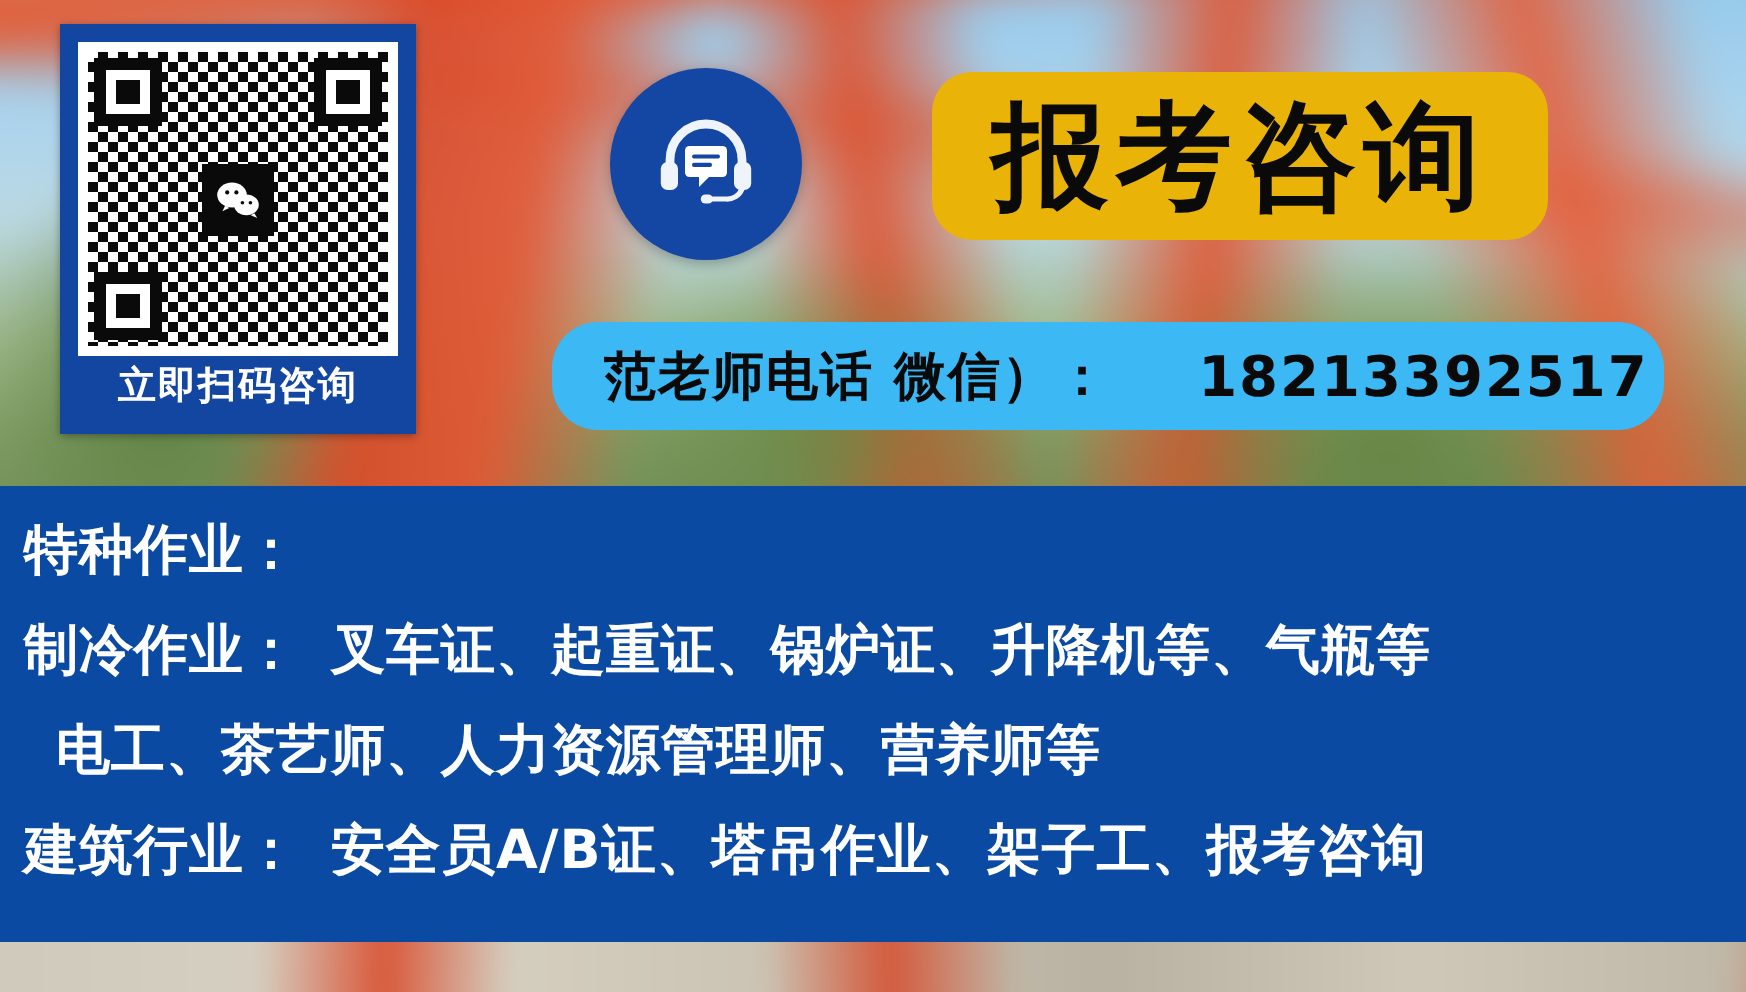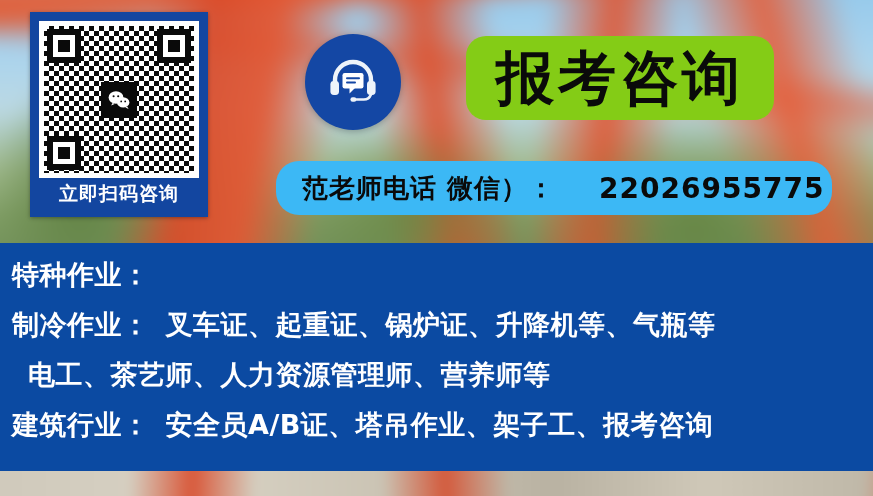--- a/index.html
+++ b/index.html
@@ -135,21 +135,21 @@
     justify-content: center;
     box-shadow: 0 2px 6px rgba(0,0,0,.25);
   }
 
   
   .title-pill {
     position: absolute;
     left: 466px; top: 36px;
     height: 84px;
     padding: 0 30px;
-    background: #84cc16;
+    background: #eab308;
     border-radius: 20px;
     display: flex;
     align-items: center;
     justify-content: flex-start;
   }
   .title-pill .title-text {
     font-size: 58px;
     font-weight: bold;
     color: #0a0a0a;
     letter-spacing: 4px;
@@ -288,21 +288,21 @@
       <rect x="25.4" y="43.2" width="6" height="4.6" rx="2.2" fill="#eef4fa"></rect>
     </svg>
   </div>
 
   <div class="title-pill">
     <span class="title-text">报考咨询</span>
   </div>
 
   <div class="phone-pill">
     <span class="phone-label">范老师电话 微信）：</span>
-    <span class="phone-number">22026955775</span>
+    <span class="phone-number">18213392517</span>
   </div>
 
   <div class="list-panel">
 
     <div class="list-row">
       <span class="row-label">特种作业：</span>
     </div>
 
     <div class="list-row">
       <span class="row-label">制冷作业：</span>

